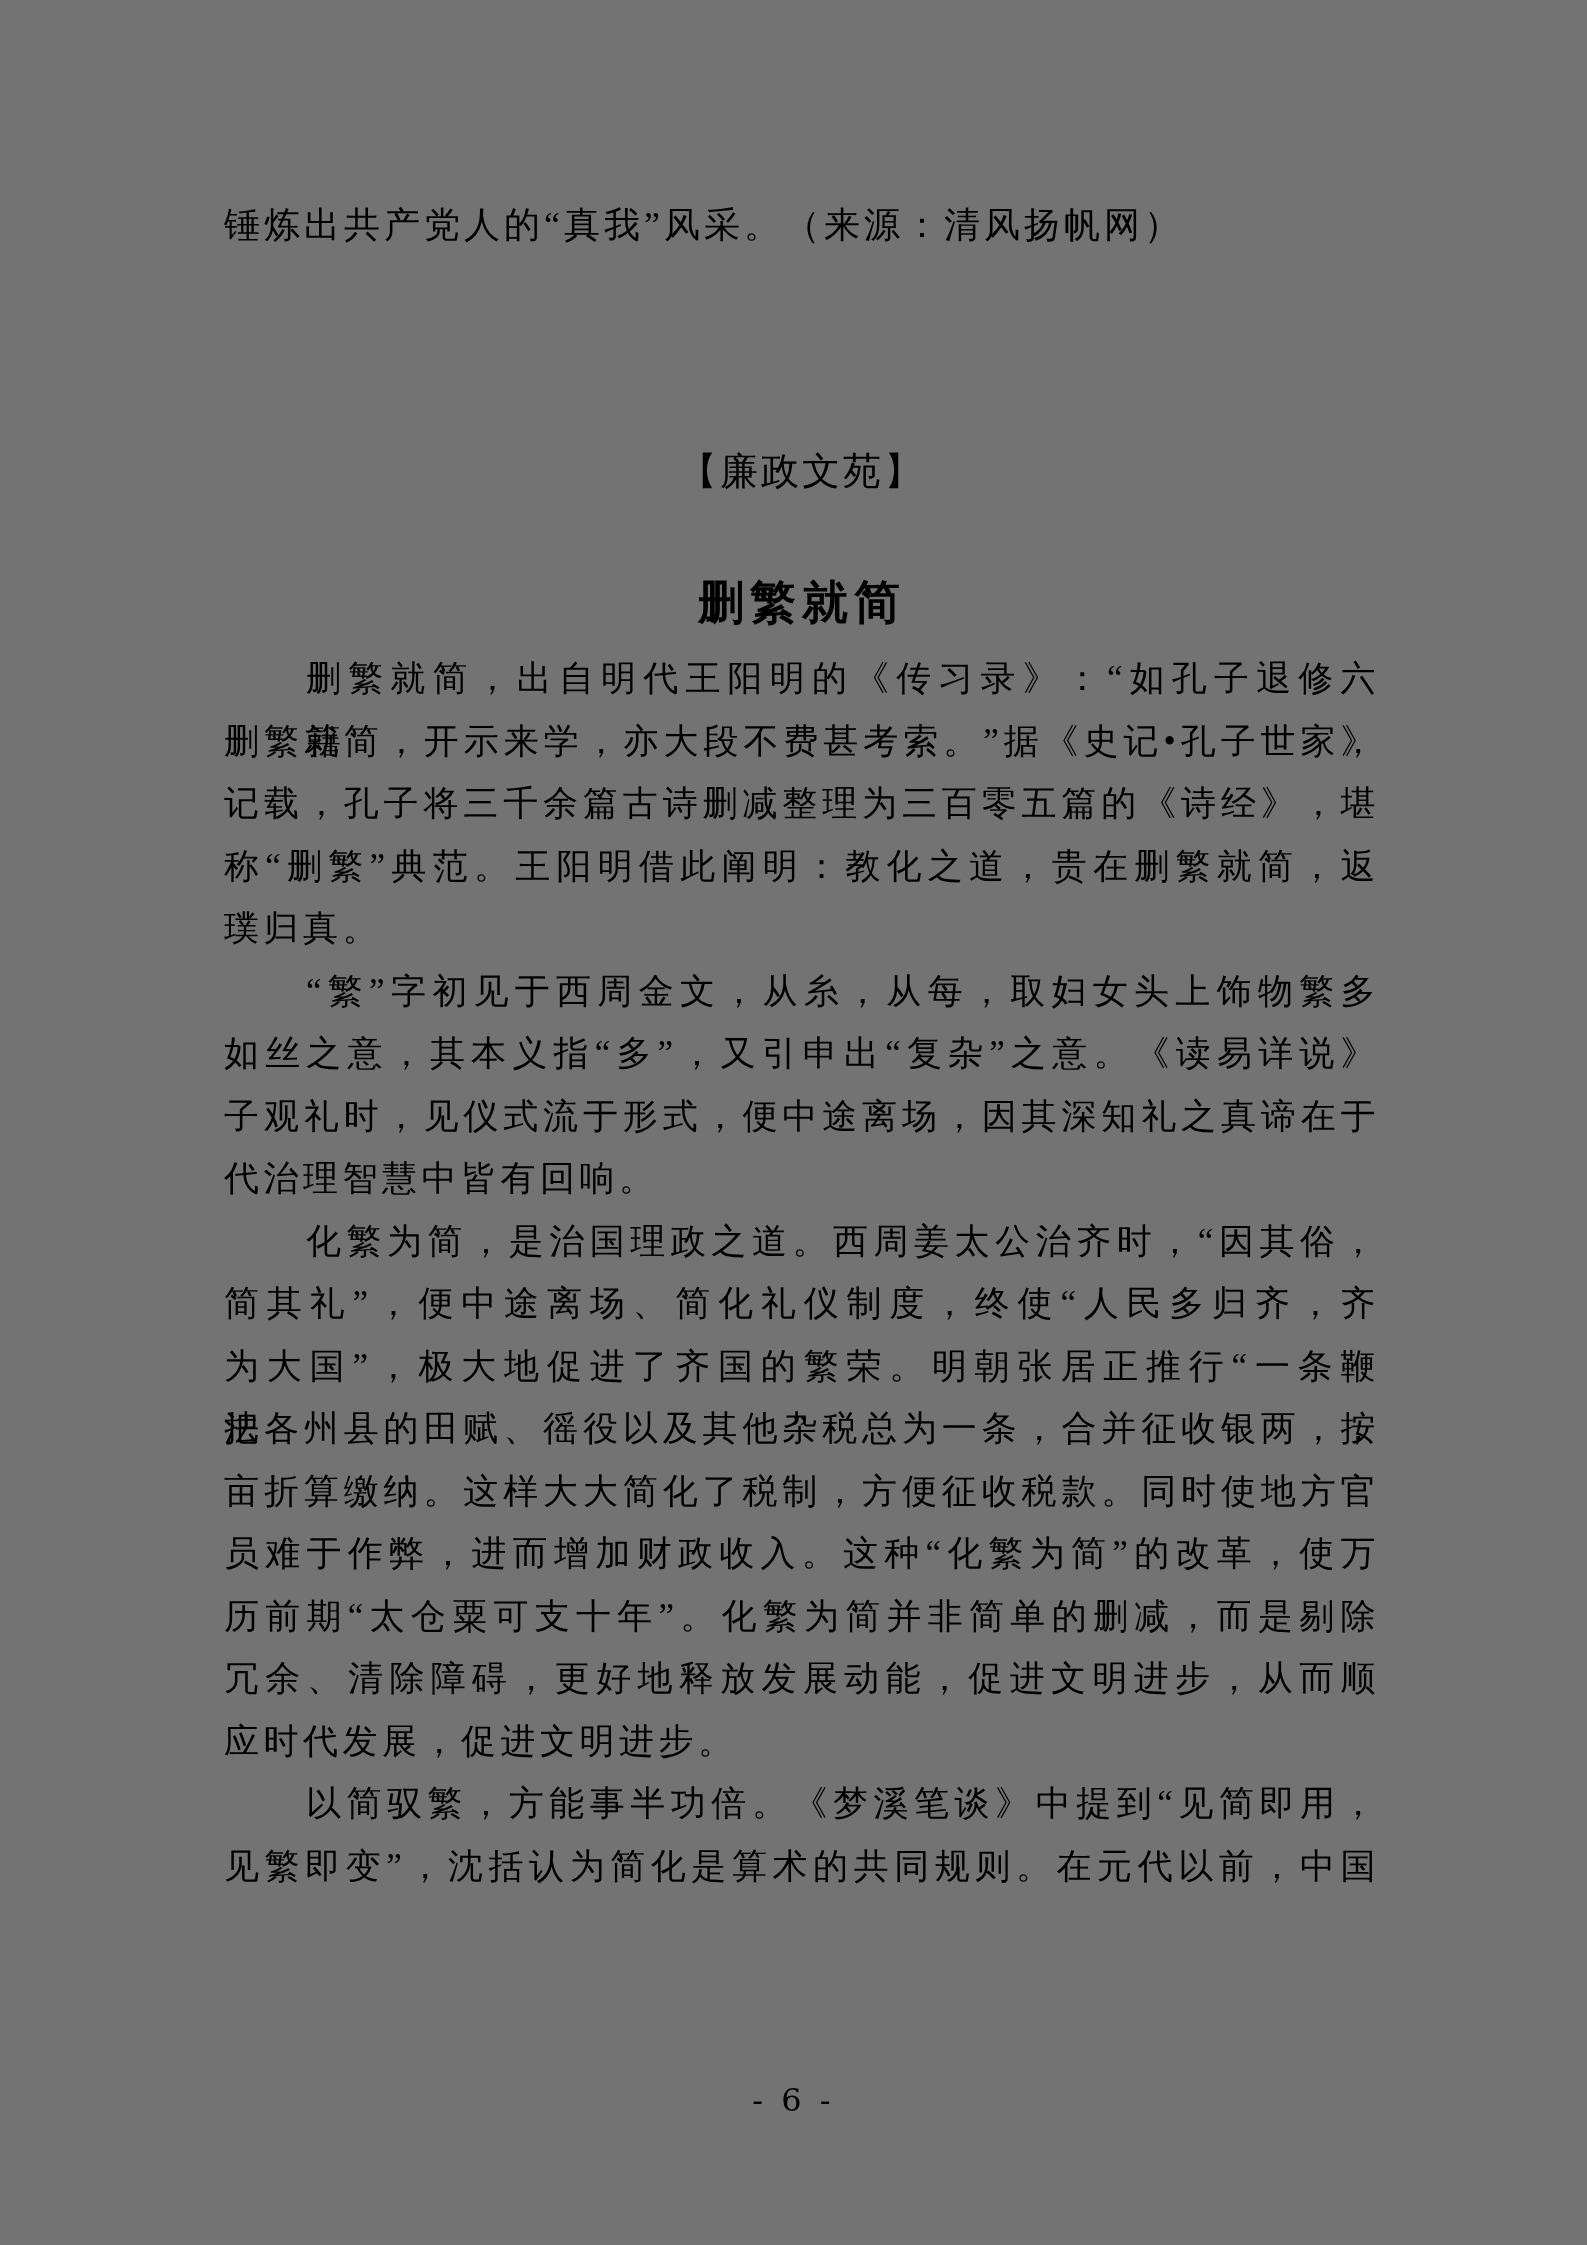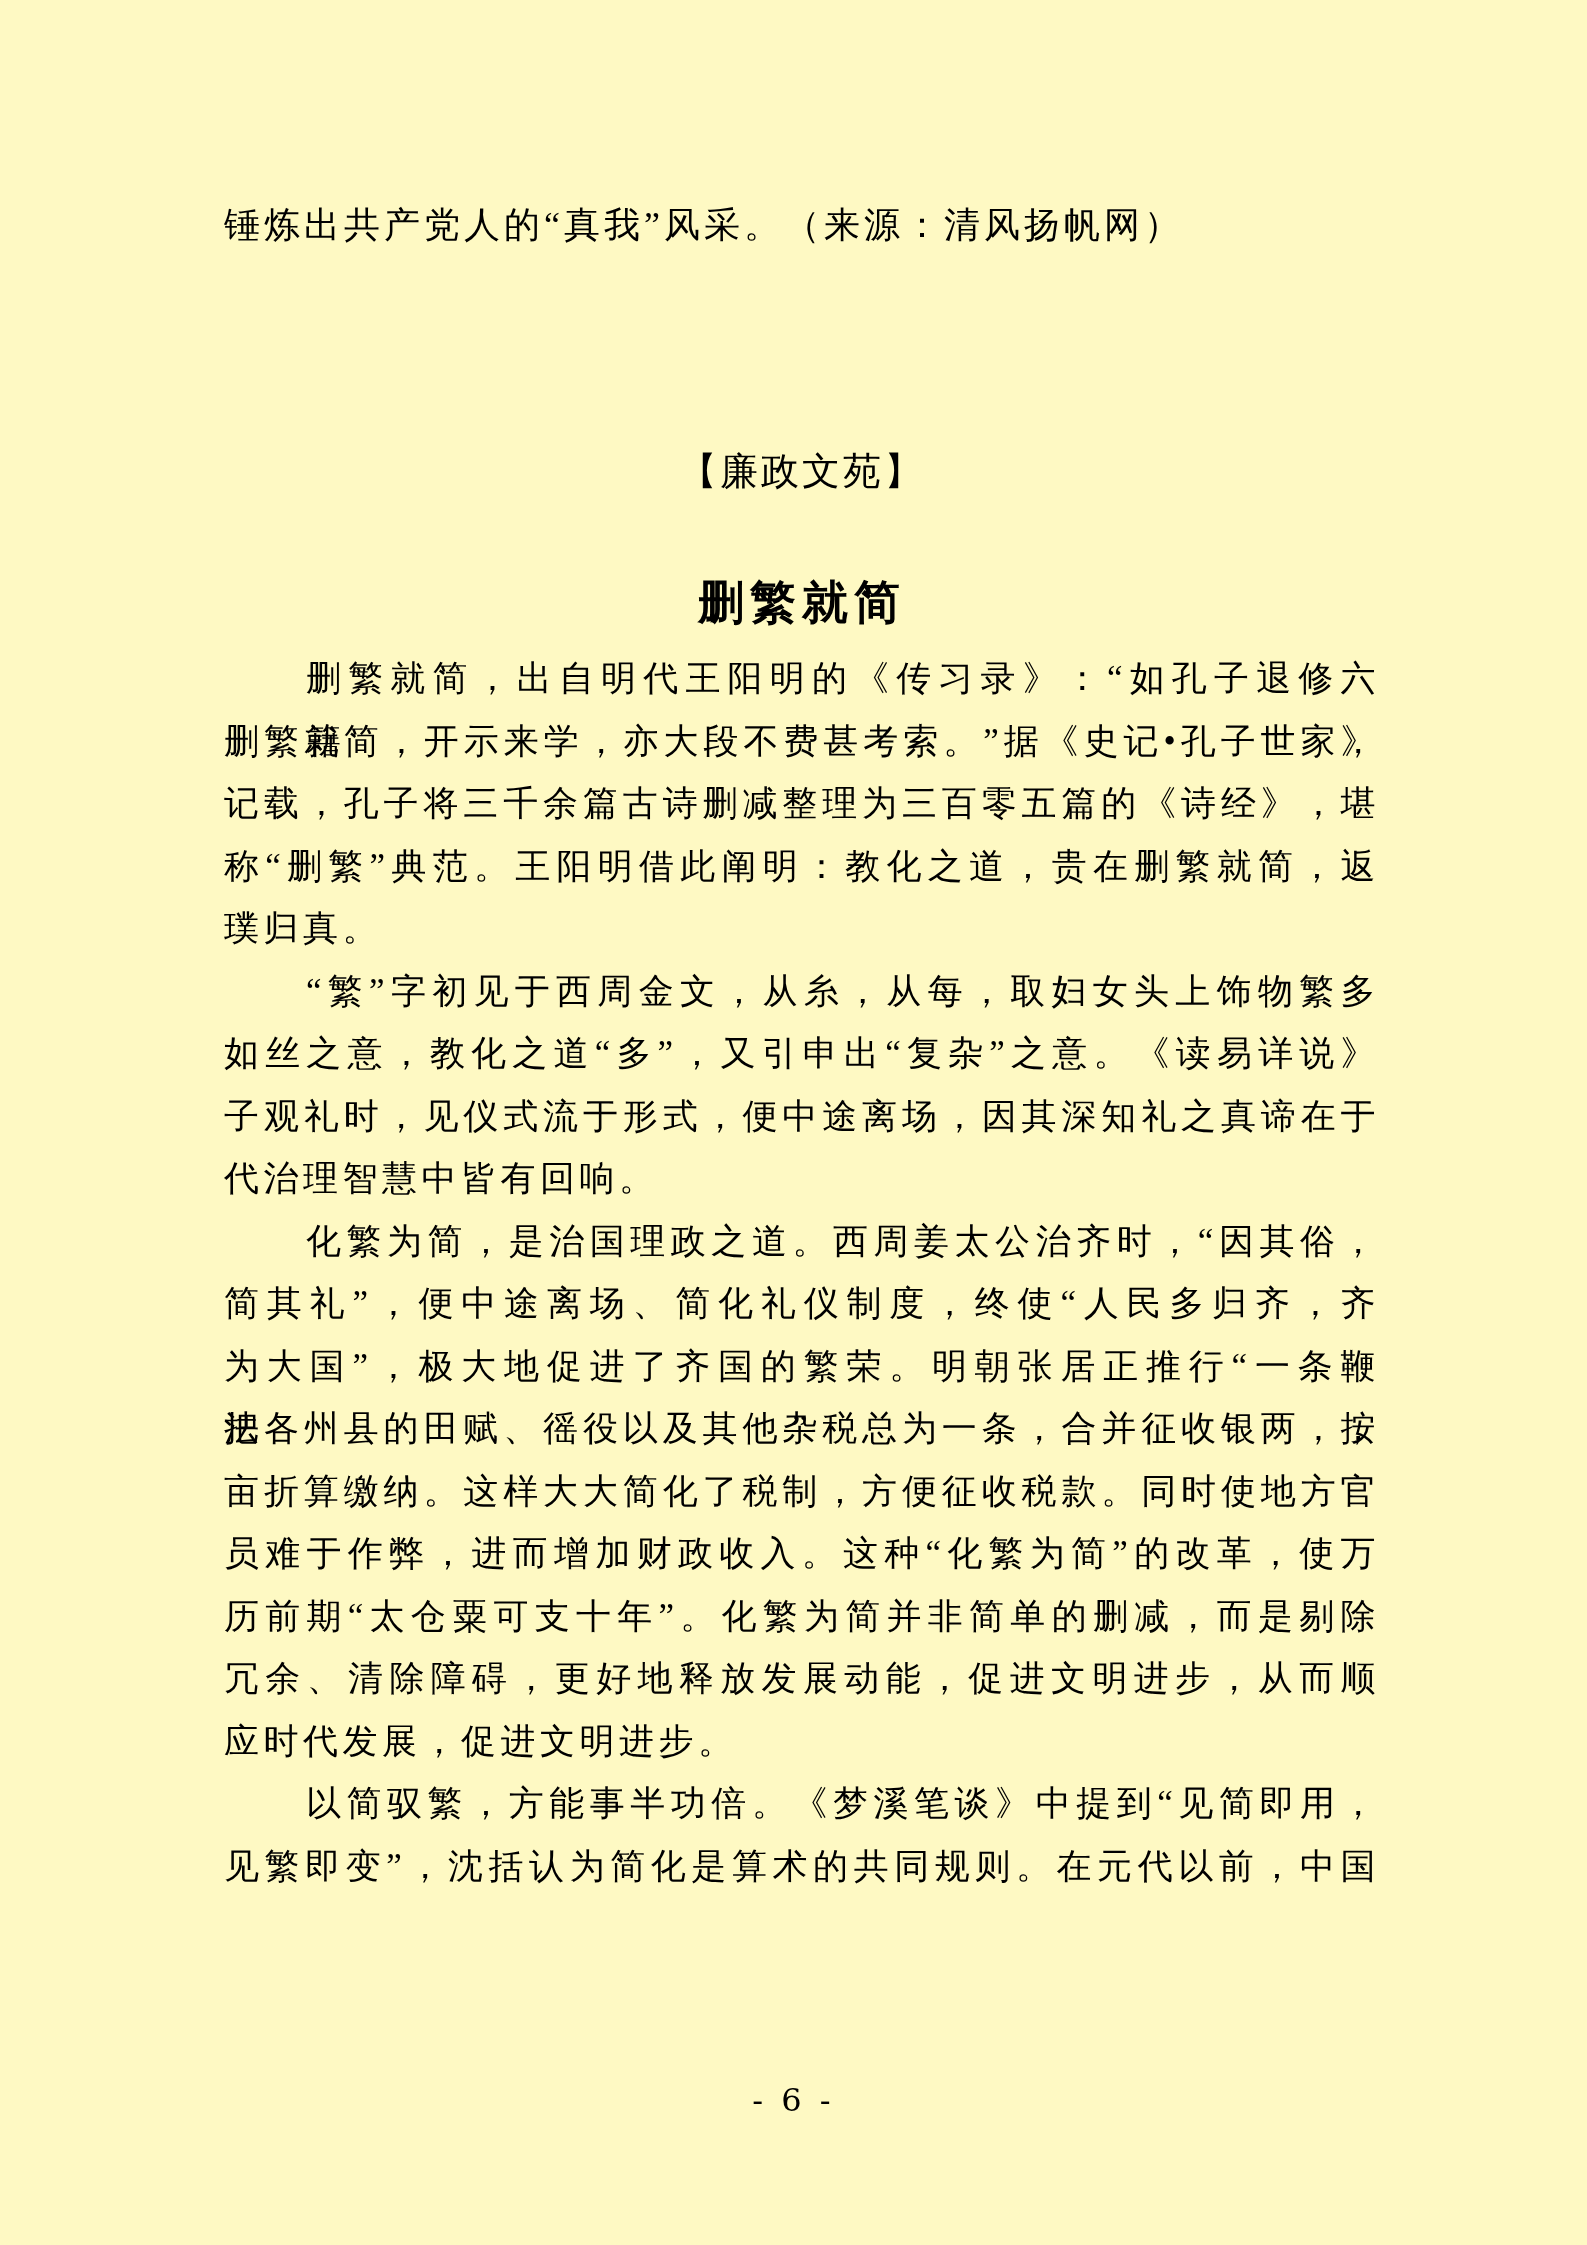--- a/index.html
+++ b/index.html
@@ -81,36 +81,36 @@
     text-align: center;
     font-family: "DejaVu Serif", serif;
     font-size: 32px;
     line-height: 40px;
     letter-spacing: 4px;
   }
 </style>
 </head>
 <body>
 
-<div class="page" style="background: #fef9c3; color: rgb(0, 0, 0);">
+<div class="page" style="background: #737373; color: rgb(0, 0, 0);">
 
   <div class="note-line">锤炼出共产党人的“真我”风采。（来源：清风扬帆网）</div>
 
   <div class="section-header">【廉政文苑】</div>
 
   <div class="article-title">删繁就简</div>
 
   <div class="article-body">
       <div class="line indent fill">删繁就简，出自明代王阳明的《传习录》：“如孔子退修六籍，</div>
       <div class="line fill">删繁就简，开示来学，亦大段不费甚考索。”据《史记•孔子世家》</div>
       <div class="line fill">记载，孔子将三千余篇古诗删减整理为三百零五篇的《诗经》，堪</div>
       <div class="line fill">称“删繁”典范。王阳明借此阐明：教化之道，贵在删繁就简，返</div>
       <div class="line">璞归真。</div>
       <div class="line indent fill">“繁”字初见于西周金文，从糸，从每，取妇女头上饰物繁多</div>
-      <div class="line fill">如丝之意，教化之道“多”，又引申出“复杂”之意。《读易详说》</div>
+      <div class="line fill">如丝之意，其本义指“多”，又引申出“复杂”之意。《读易详说》</div>
       <div class="line fill">子观礼时，见仪式流于形式，便中途离场，因其深知礼之真谛在于</div>
       <div class="line">代治理智慧中皆有回响。</div>
       <div class="line indent fill">化繁为简，是治国理政之道。西周姜太公治齐时，“因其俗，</div>
       <div class="line fill">简其礼”，便中途离场、简化礼仪制度，终使“人民多归齐，齐</div>
       <div class="line fill">为大国”，极大地促进了齐国的繁荣。明朝张居正推行“一条鞭法”，</div>
       <div class="line fill">把各州县的田赋、徭役以及其他杂税总为一条，合并征收银两，按</div>
       <div class="line fill">亩折算缴纳。这样大大简化了税制，方便征收税款。同时使地方官</div>
       <div class="line fill">员难于作弊，进而增加财政收入。这种“化繁为简”的改革，使万</div>
       <div class="line fill">历前期“太仓粟可支十年”。化繁为简并非简单的删减，而是剔除</div>
       <div class="line fill">冗余、清除障碍，更好地释放发展动能，促进文明进步，从而顺</div>

